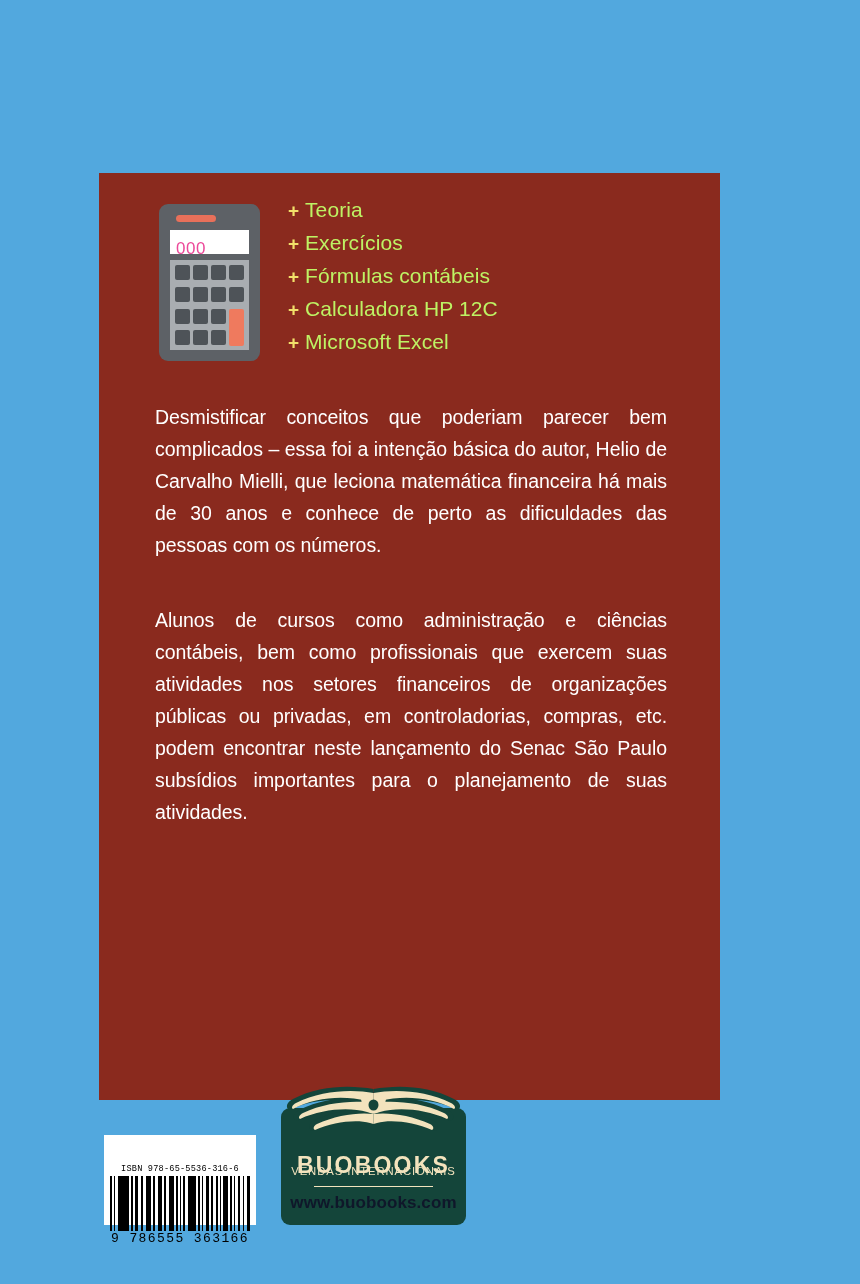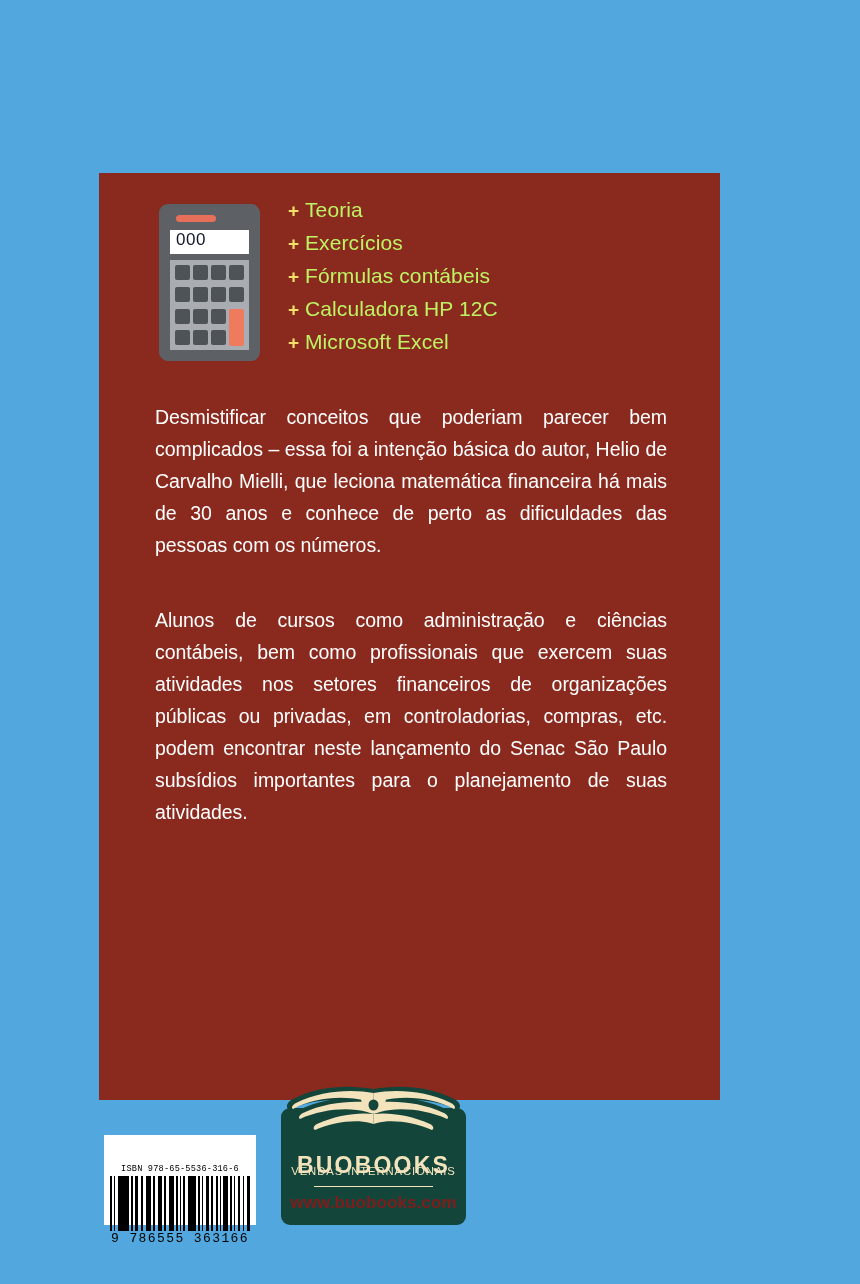--- a/index.html
+++ b/index.html
@@ -58,22 +58,22 @@
     position: absolute;
     left: 11px;
     top: 26px;
     width: 79px;
     height: 24px;
     background: #ffffff;
   }
   .calc-screen-text {
     position: absolute;
     left: 6px;
-    top: 0;
-    color: #0f172a;
+    top: 9px;
+    color: #ec4899;
     font-size: 17px;
     letter-spacing: 0.5px;
     font-family: "Liberation Sans", sans-serif;
   }
   .calc-keypad {
     position: absolute;
     left: 11px;
     top: 56px;
     width: 79px;
     height: 90px;
@@ -236,21 +236,21 @@
     width: 119px;
     height: 1px;
     background: #f3e3bd;
   }
   .logo-url {
     position: absolute;
     left: 0;
     top: 110px;
     width: 185px;
     text-align: center;
-    color: #7f1d1d;
+    color: #0f172a;
     font-size: 17px;
     font-weight: bold;
     letter-spacing: 0.1px;
   }
 </style>
 </head>
 <body>
 
 <div id="back-panel">
 

